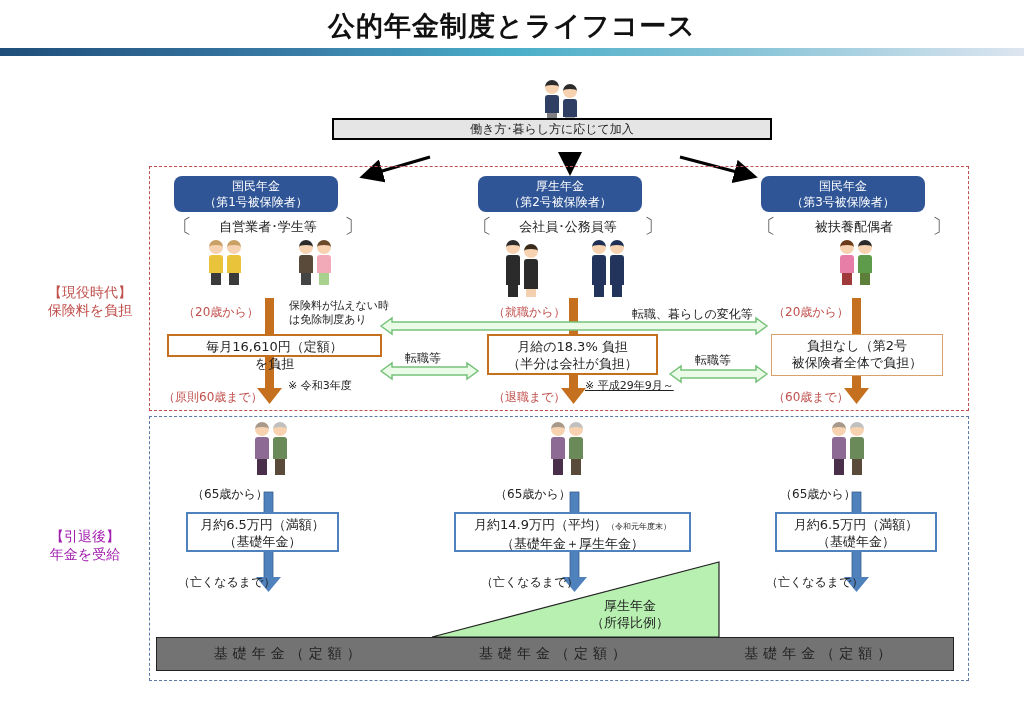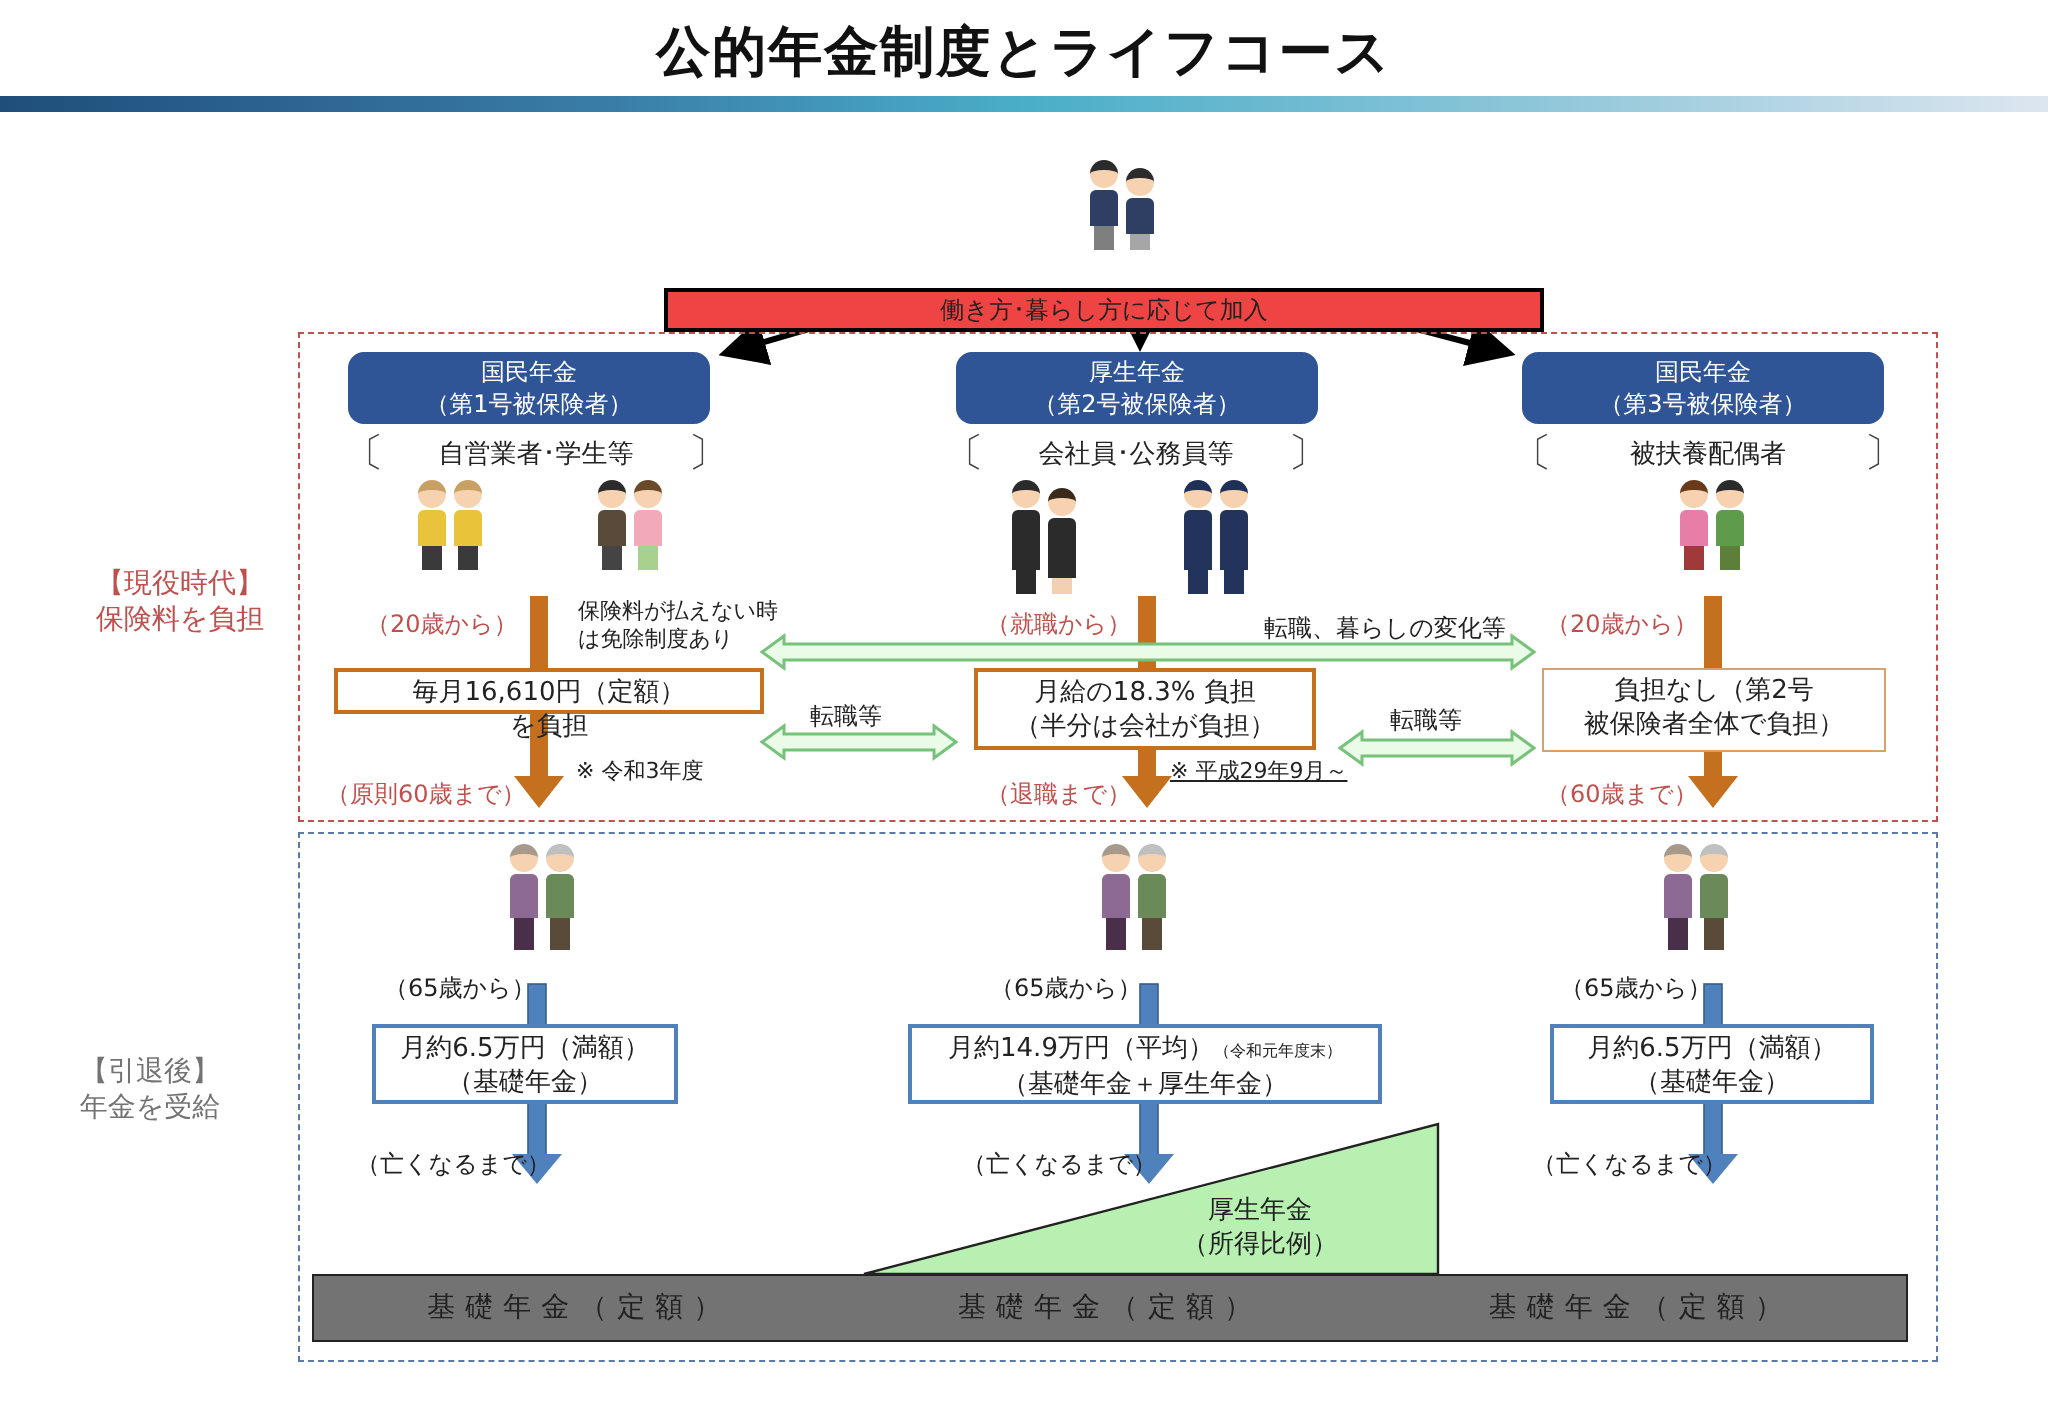--- a/index.html
+++ b/index.html
@@ -10,39 +10,39 @@
   #title { left: 0; top: 8px; width: 1024px; text-align: center; font-size: 27px; font-weight: bold; color: #111; letter-spacing: 1px; }
   #title-bar { left: 0; top: 48px; width: 1024px; height: 8px;
     background: linear-gradient(to right, #1f4e7a 0%, #3a7ea8 30%, #4aaec8 50%, #8ec6d9 75%, #dde6f0 100%); }
 
   .people { display: flex; gap: 4px; align-items: flex-end; justify-content: center; }
   .person { position: relative; width: 14px; }
   .person .head { width: 14px; height: 14px; border-radius: 50%; background: #f6d2b0; border-top: 5px solid #2b2b2b; }
   .person .body { width: 14px; height: 18px; margin-top: 1px; border-radius: 3px 3px 0 0; }
   .person .legs { width: 10px; height: 12px; margin: 0 auto; }
 
-  #join-box { left: 332px; top: 144px; width: 440px; height: 22px; border: 2px solid #000; background: #ef4444;
+  #join-box { left: 332px; top: 118px; width: 440px; height: 22px; border: 2px solid #000; background: #e5e5e5;
     text-align: center; font-size: 12px; line-height: 18px; }
 
   #active-frame { left: 149px; top: 166px; width: 820px; height: 245px; border: 1.5px dashed #c0504d; }
   #retire-frame { left: 149px; top: 416px; width: 820px; height: 265px; border: 1.5px dashed #5b7ba6; }
 
-  .cat-head { width: 181px; height: 36px; border-radius: 8px; background: #2f5597; color: #fff;
+  .cat-head { width: 164px; height: 36px; border-radius: 8px; background: #2f5597; color: #fff;
     text-align: center; font-size: 12px; line-height: 16px; padding-top: 2px; }
   .bracket-label { font-size: 13px; text-align: center; display: flex; justify-content: space-between; align-items: center; }
   .bracket-label .br { font-size: 20px; color: #444; font-weight: 300; }
 
   .red-note { color: #c0504d; font-size: 12px; }
   .black-note { color: #222; font-size: 11px; }
   .orange-box { border: 2px solid #c5701f; background: #fff; text-align: center; font-size: 13px; line-height: 17px; padding-top: 2px; }
   .blue-box { border: 2px solid #4f81bd; background: #fff; text-align: center; font-size: 13px; line-height: 17px; padding-top: 2px; }
 
   .side-label { text-align: center; font-size: 14px; line-height: 18px; }
   #active-label { left: 35px; top: 283px; width: 110px; color: #c0504d; }
-  #retire-label { left: 20px; top: 527px; width: 110px; color: #737373; }
+  #retire-label { left: 30px; top: 527px; width: 110px; color: #a21caf; }
 
   #base-bar { left: 156px; top: 637px; width: 798px; height: 34px; background: #737373; border: 1.5px solid #222;
     display: flex; align-items: center; }
   #base-bar span { flex: 1; text-align: center; font-size: 14px; letter-spacing: 5px; color: #222; }
   #kousei-label { left: 585px; top: 597px; width: 90px; text-align: center; font-size: 13px; line-height: 17px; color: #222; }
 
   svg.overlay { position: absolute; left: 0; top: 0; pointer-events: none; }
 </style>
 </head>
 <body>

